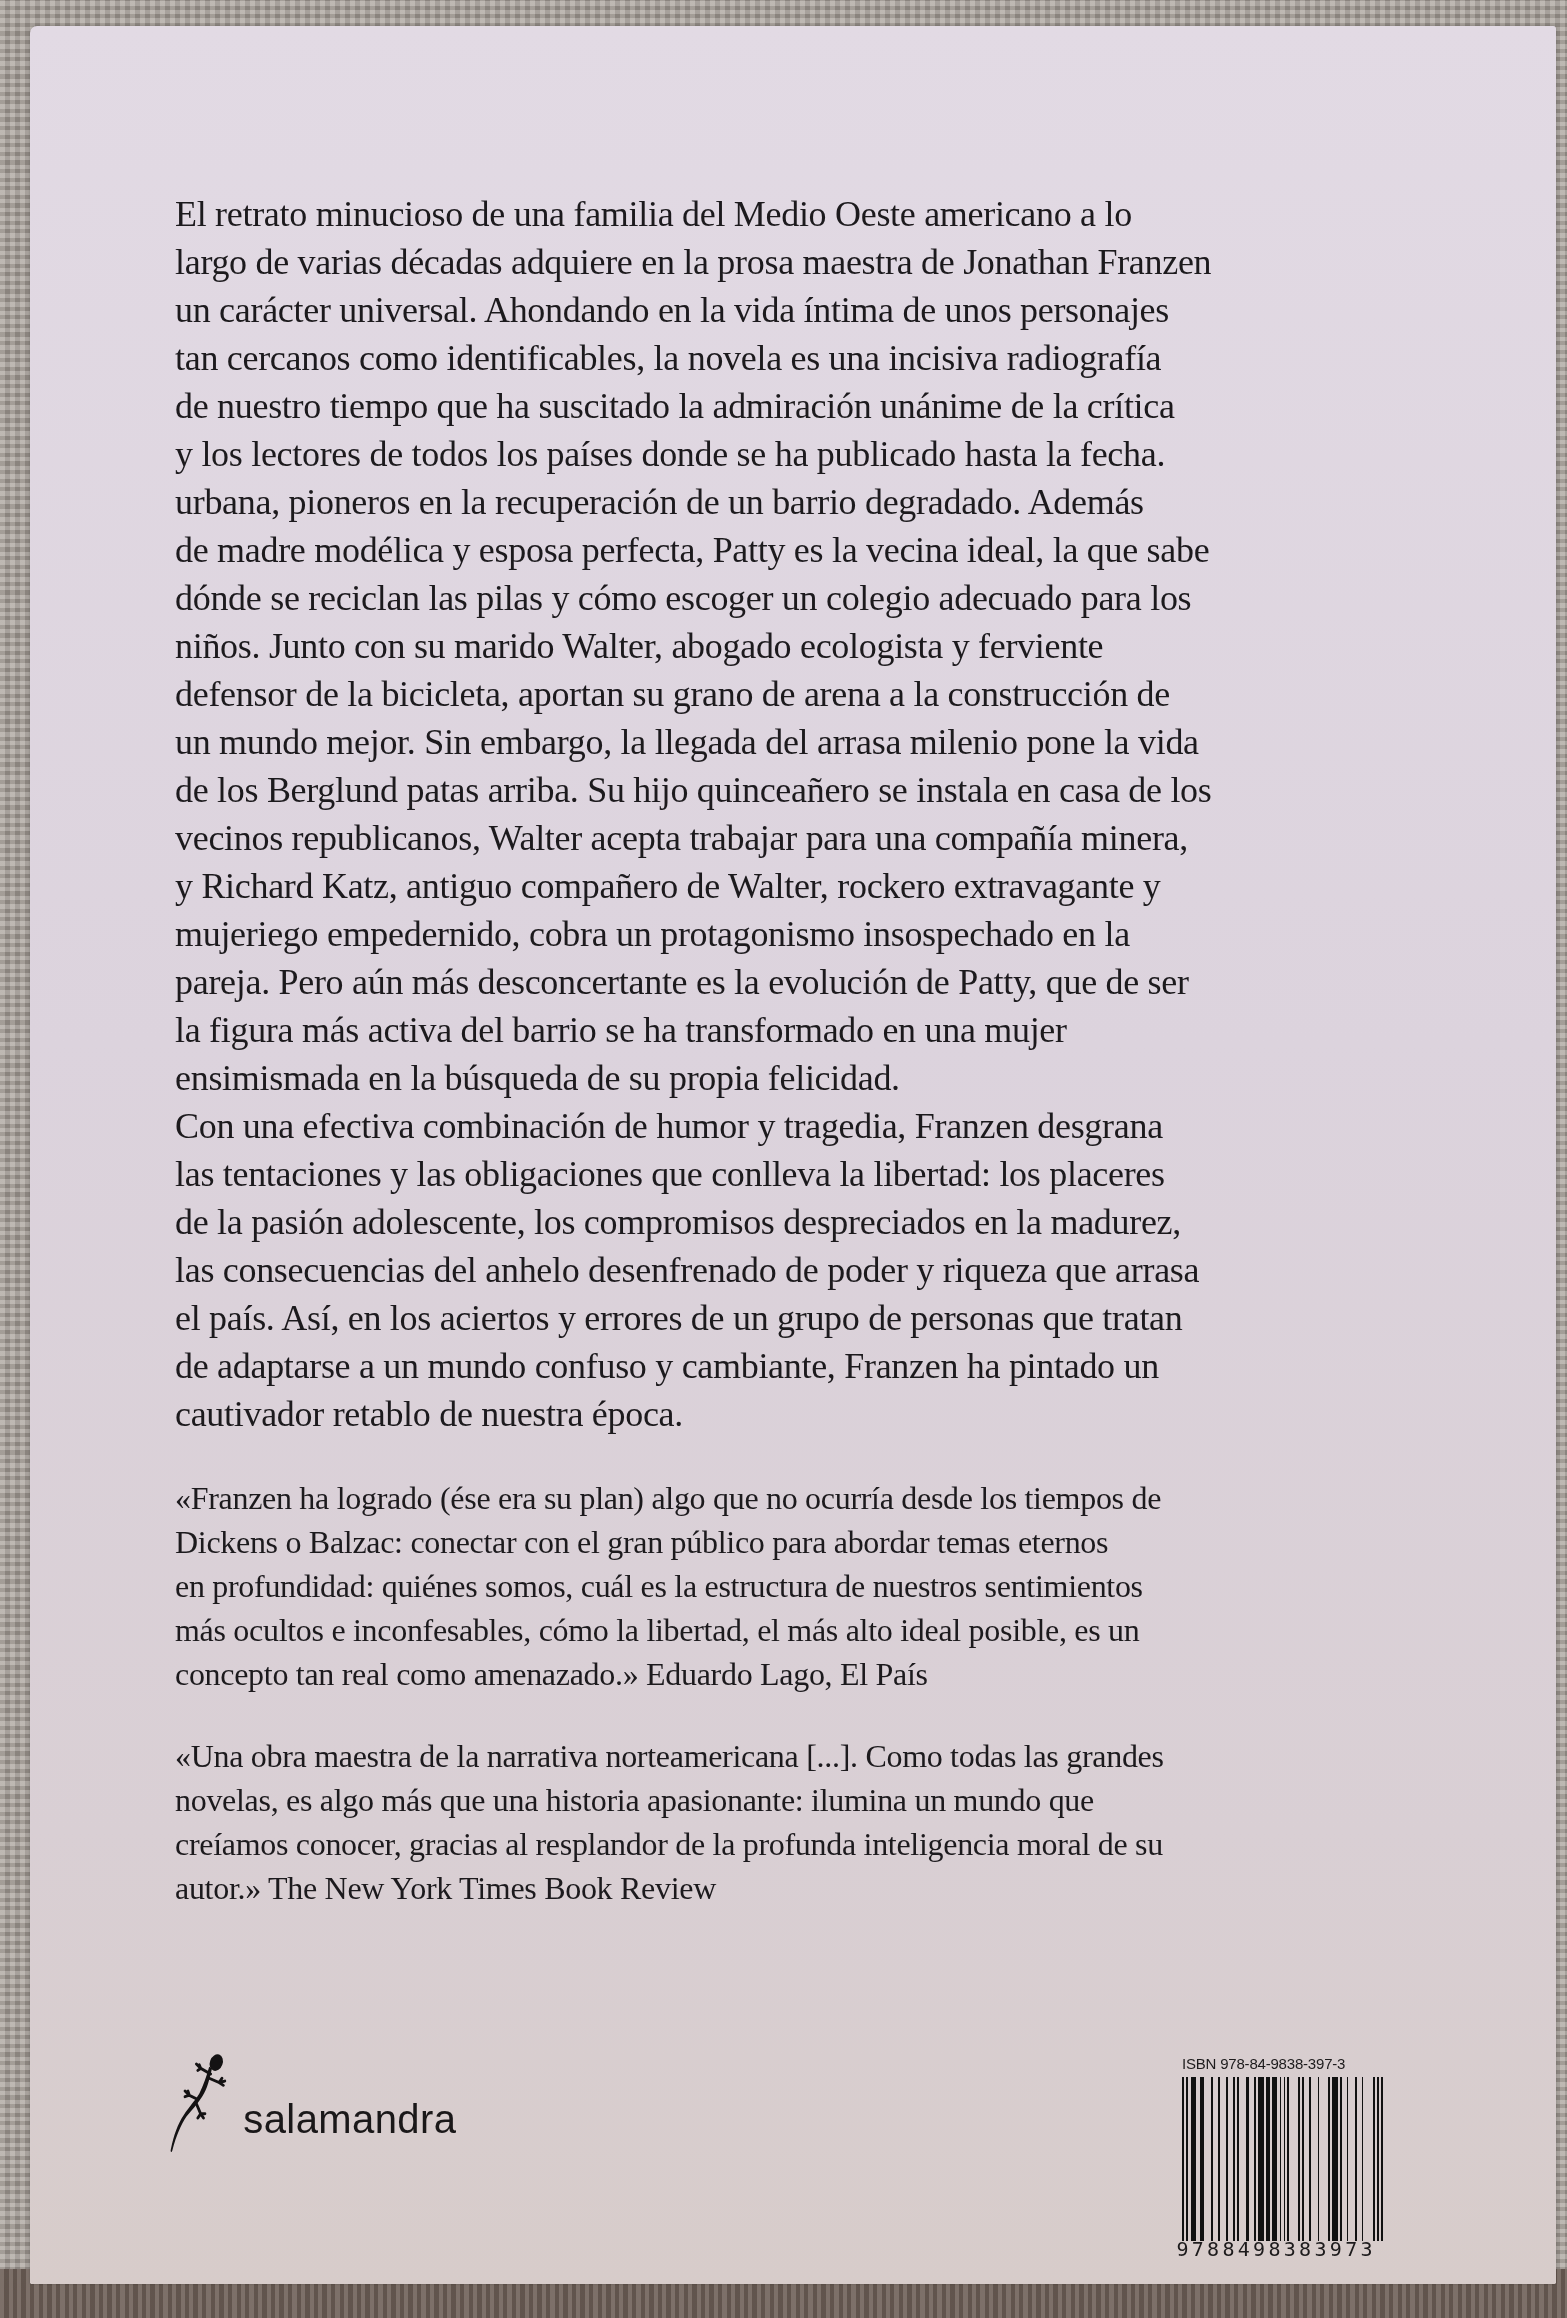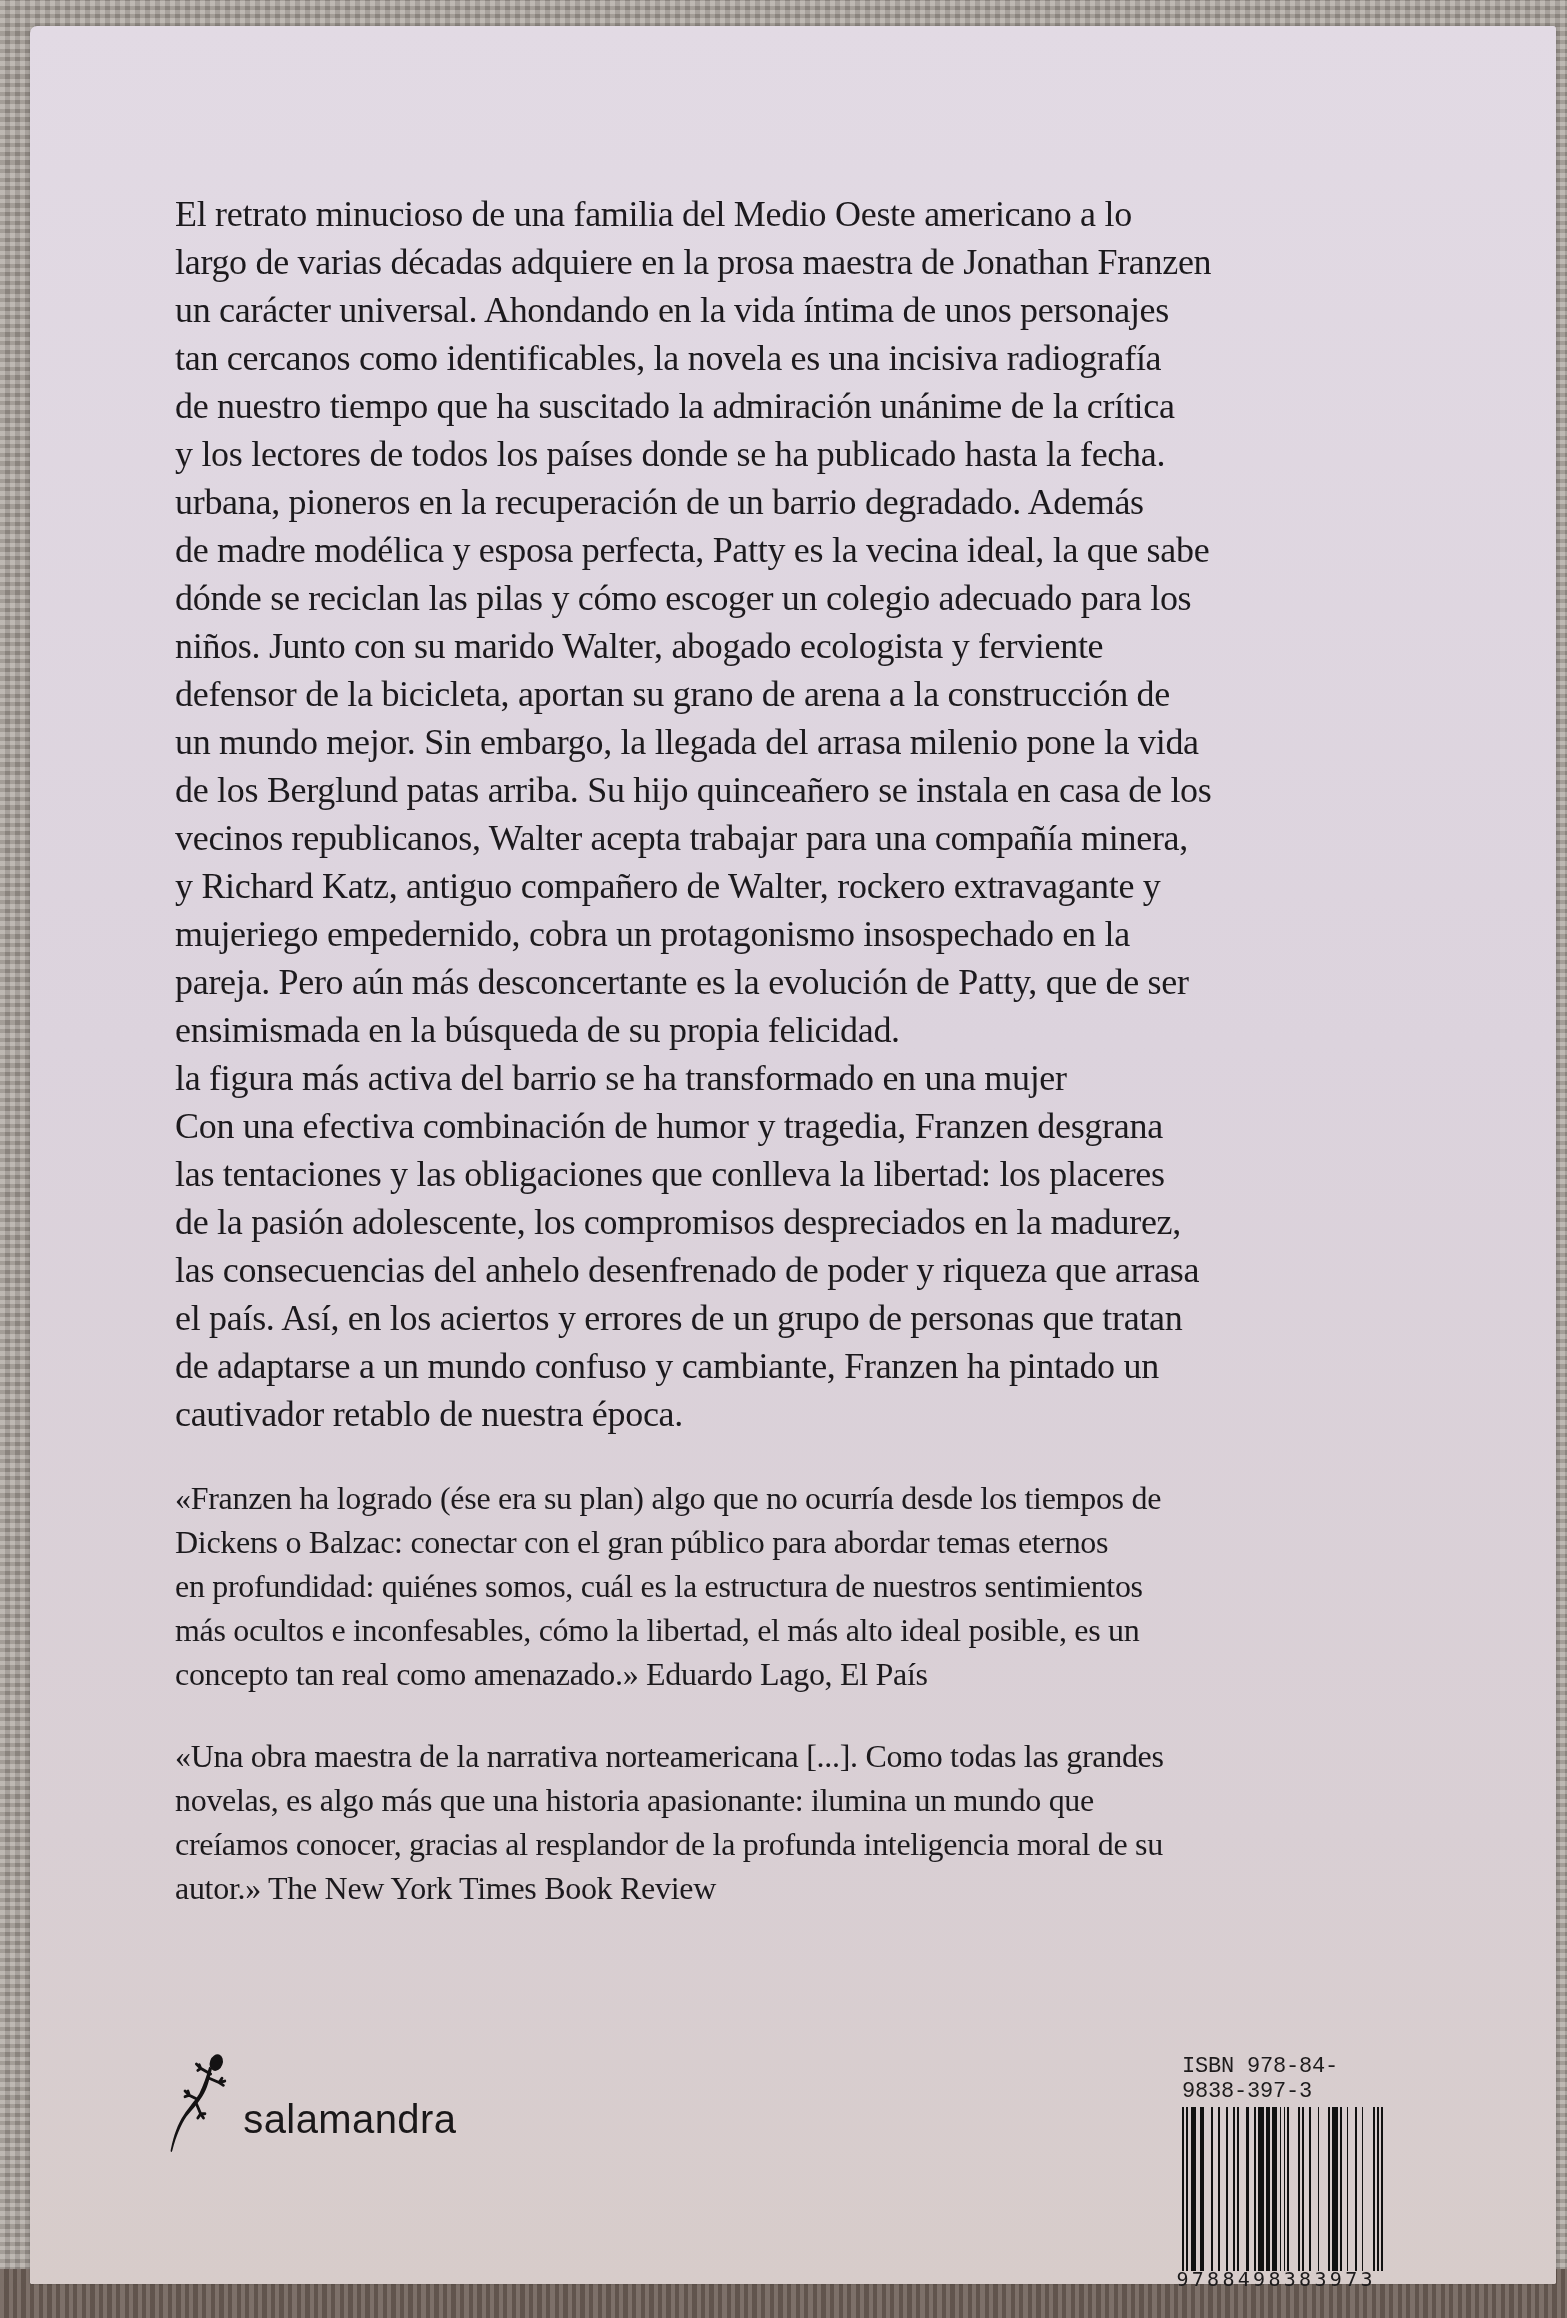--- a/index.html
+++ b/index.html
@@ -79,24 +79,24 @@
       letter-spacing: 0.4px;
       padding-bottom: 18.5px;
     }
     .barcode-block {
       position: absolute;
       left: 1125px;
       top: 2028px;
       width: 228px;
     }
     .isbn-label {
-      font-family: Liberation Mono, monospace;
-      font-size: 22px;
+      font-family: Liberation Sans, sans-serif;
+      font-size: 15px;
       color: #1d1b1c;
-      line-height: 25px;
+      line-height: 20px;
       letter-spacing: -0.2px;
       padding-left: 27px;
     }
     .barcode-bars {
       display: flex;
       align-items: stretch;
       height: 164px;
       margin-left: 27px;
       margin-top: 2.9px;
     }
@@ -132,22 +132,22 @@
       <span class="line">de madre modélica y esposa perfecta, Patty es la vecina ideal, la que sabe</span>
       <span class="line">dónde se reciclan las pilas y cómo escoger un colegio adecuado para los</span>
       <span class="line">niños. Junto con su marido Walter, abogado ecologista y ferviente</span>
       <span class="line">defensor de la bicicleta, aportan su grano de arena a la construcción de</span>
       <span class="line">un mundo mejor. Sin embargo, la llegada del arrasa milenio pone la vida</span>
       <span class="line">de los Berglund patas arriba. Su hijo quinceañero se instala en casa de los</span>
       <span class="line">vecinos republicanos, Walter acepta trabajar para una compañía minera,</span>
       <span class="line">y Richard Katz, antiguo compañero de Walter, rockero extravagante y</span>
       <span class="line">mujeriego empedernido, cobra un protagonismo insospechado en la</span>
       <span class="line">pareja. Pero aún más desconcertante es la evolución de Patty, que de ser</span>
+      <span class="line">la figura más activa del barrio se ha transformado en una mujer</span>
       <span class="line">ensimismada en la búsqueda de su propia felicidad.</span>
-      <span class="line">la figura más activa del barrio se ha transformado en una mujer</span>
       <span class="line">Con una efectiva combinación de humor y tragedia, Franzen desgrana</span>
       <span class="line">las tentaciones y las obligaciones que conlleva la libertad: los placeres</span>
       <span class="line">de la pasión adolescente, los compromisos despreciados en la madurez,</span>
       <span class="line">las consecuencias del anhelo desenfrenado de poder y riqueza que arrasa</span>
       <span class="line">el país. Así, en los aciertos y errores de un grupo de personas que tratan</span>
       <span class="line">de adaptarse a un mundo confuso y cambiante, Franzen ha pintado un</span>
       <span class="line">cautivador retablo de nuestra época.</span>
     </div>
 
     <div class="quote">

